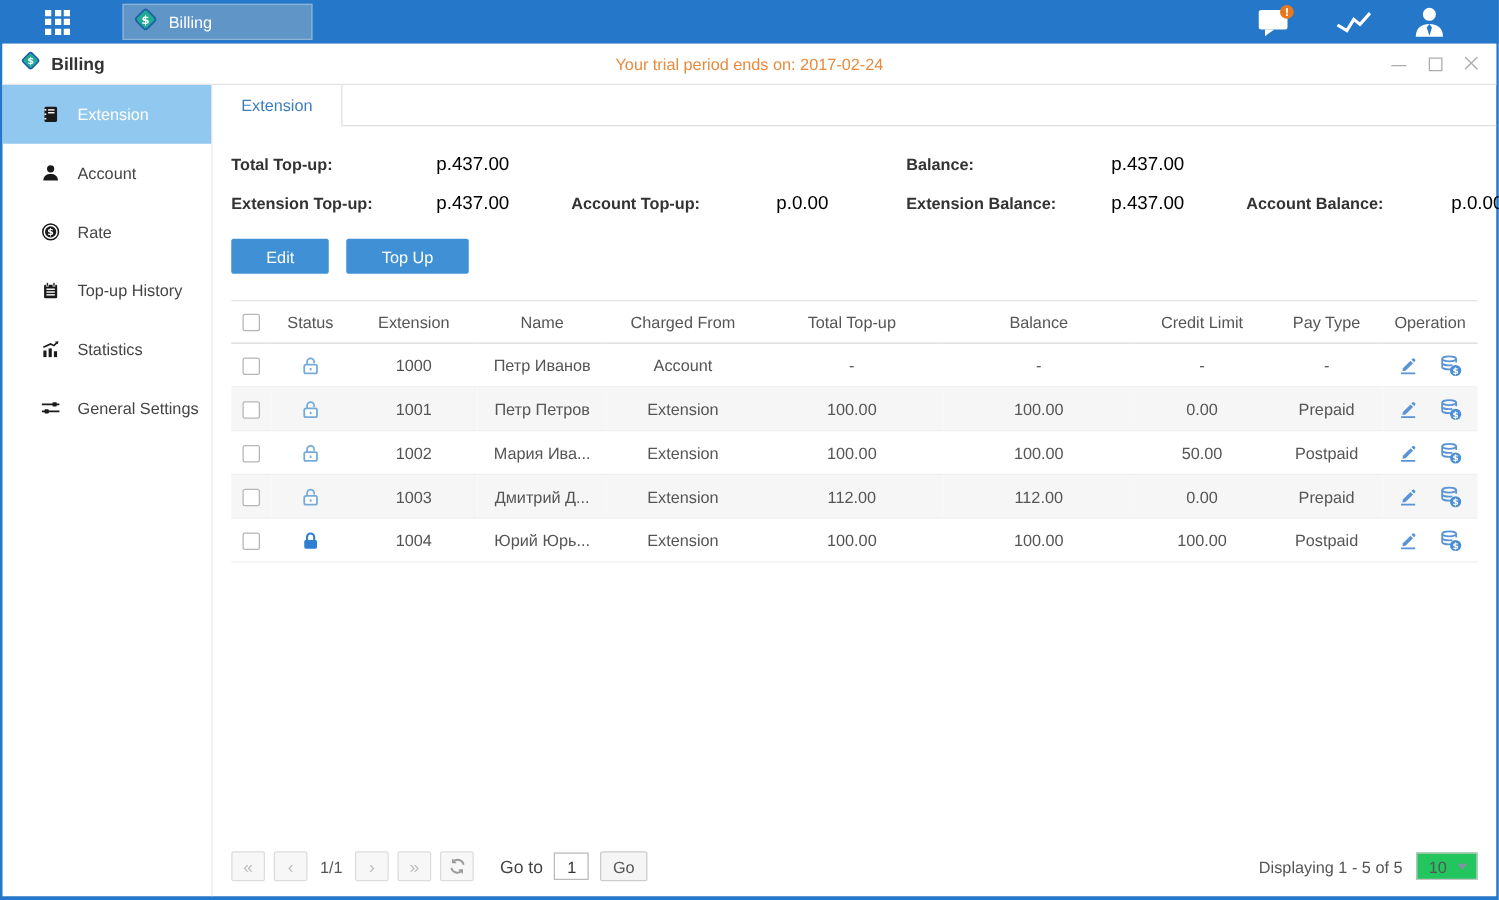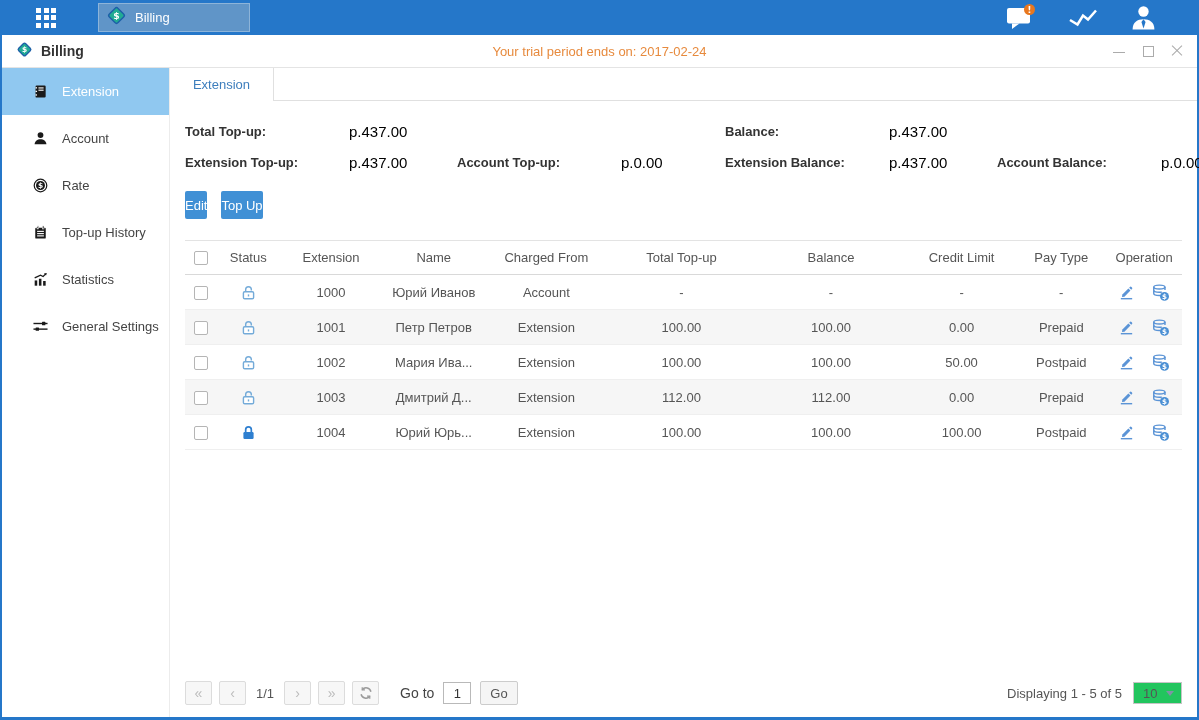--- a/index.html
+++ b/index.html
@@ -45,21 +45,21 @@
   .tabstrip .rest { flex:1; border-bottom:1px solid #e0e0e0; }
   
   .summary { display:flex; margin-top:20px; padding:0 15px; }
   .sum-col { flex:1; display:flex; flex-direction:column; gap:11px; }
   .sum-row { display:flex; align-items:center; height:20px; }
   .sum-label { width:128px; font-weight:bold; font-size:13px; color:#333; flex:none; }
   .sum-value { width:104px; font-size:15px; color:#000000; flex:none;margin-left:36px; }
   .sum-label.second { width:128px; margin-left:4px; }
   
   .actions { margin-top:19px; padding:0 15px; display:flex; gap:14px; }
-  .btn-primary { background:#4090d5; color:#fff; border:0; height:28px; padding:0 0; font-size:13px; border-radius:2px; cursor:pointer; font-family:inherit; }
+  .btn-primary { background:#4090d5; color:#fff; border:0; height:28px; padding:0 28px; font-size:13px; border-radius:2px; cursor:pointer; font-family:inherit; }
   
   .table-wrap { margin-top:21px; padding:0 15px; }
   table { width:100%; border-collapse:collapse; font-size:13px; color:#555; table-layout:fixed; }
   thead th { height:34px; font-weight:normal; color:#555; border-top:1px solid #e3e3e3; border-bottom:1px solid #d9d9d9; text-align:center; }
   tbody td { height:35px; text-align:center; border-bottom:1px solid #efefef; overflow:hidden; white-space:nowrap; }
   tbody tr.alt { background:#f6f6f6; }
   .checkbox { display:inline-block; width:14px; height:14px; border:1px solid #b5b5b5; border-radius:2px; background:#fff; cursor:pointer; vertical-align:middle; }
   .status-icon svg, .op-icon svg { vertical-align:middle; }
   .op-icon { margin:0 8px; cursor:pointer; display:inline-block; }
   
@@ -280,21 +280,21 @@
             </thead>
           <tbody>
               <tr>
                 <td><span class="checkbox"></span></td>
                 <td><span class="status-icon"><svg width="17" height="17" viewBox="0 0 18 18">
                       <path d="M6 8.2 V5.9 A3 3 0 0 1 12 5.9 V7" fill="none" stroke="#74abd9" stroke-width="1.5"></path>
                       <rect x="3.6" y="8.2" width="10.8" height="7.4" rx="1.4" fill="#fff" stroke="#74abd9" stroke-width="1.5"></rect>
                       <line x1="9" y1="11" x2="9" y2="13.2" stroke="#74abd9" stroke-width="1.5"></line>
                     </svg></span></td>
                 <td>1000</td>
-                <td>Юрий Иванов</td>
+                <td>Петр Иванов</td>
                 <td>Account</td>
                 <td>-</td>
                 <td>-</td>
                 <td>-</td>
                 <td>-</td>
                 <td><span class="op-icon"><svg width="17" height="17" viewBox="0 0 18 18" fill="#5b94d6">
                       <rect x="3" y="14.8" width="12" height="1.5"></rect>
                       <path d="M4.6 11.2 L11 4.8 L13.2 7 L6.8 13.4 L4.2 13.8 Z"></path>
                       <path d="M11.8 4 l.8-.8a1.2 1.2 0 0 1 1.7 0l.5.5a1.2 1.2 0 0 1 0 1.7l-.8.8z"></path>
                     </svg></span><span class="op-icon"><svg width="19" height="19" viewBox="0 0 20 20">

